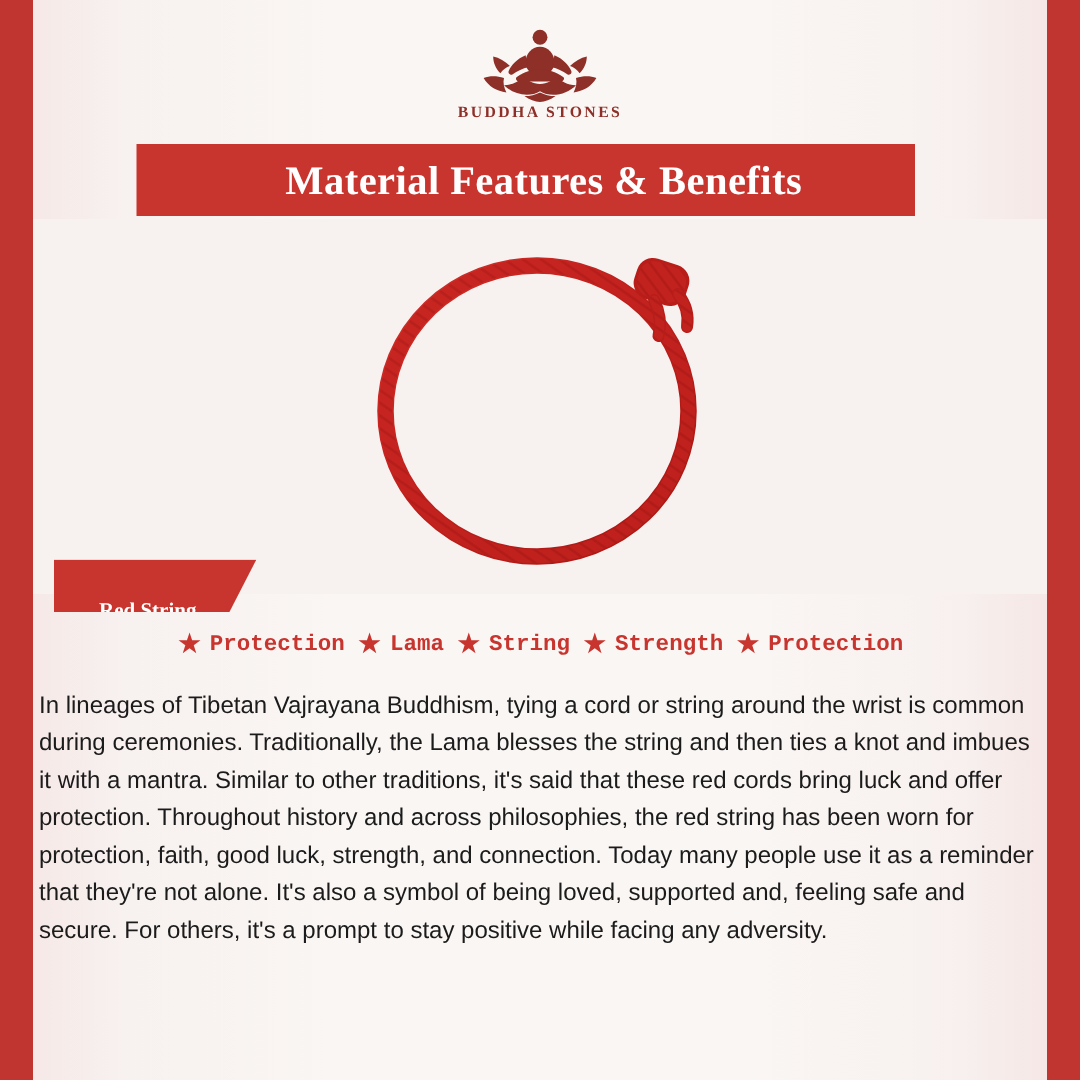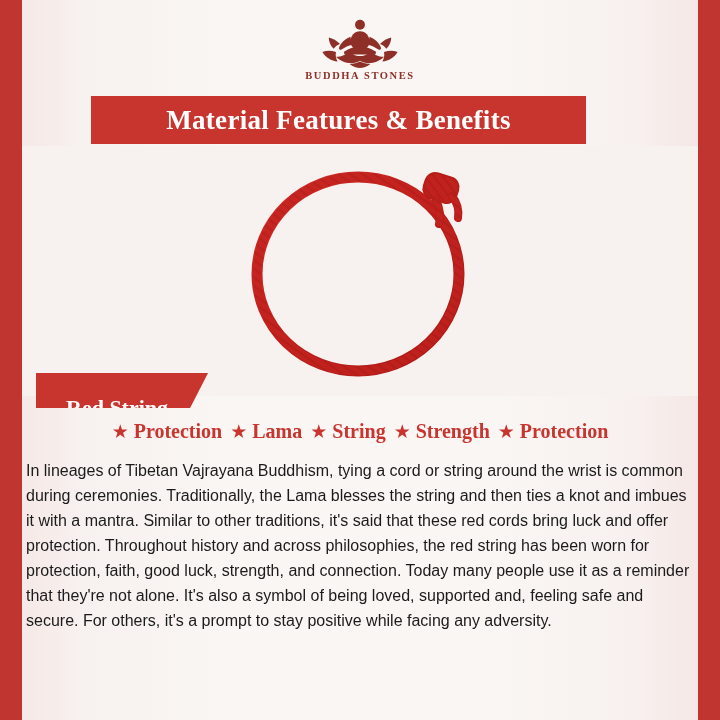--- a/index.html
+++ b/index.html
@@ -72,20 +72,21 @@
   .title-banner {
     position: absolute;
     left: 91px;
     top: 96px;
     width: 495px;
     height: 48px;
     background: #c8352f;
     display: flex;
     align-items: center;
     justify-content: center;
+    padding-left: 24px;
   }
   .title-banner .title-text {
     color: #ffffff;
     font-size: 27px;
     font-weight: bold;
     font-family: "Liberation Serif", serif;
     letter-spacing: 0.3px;
   }
   
   .hero {
@@ -109,21 +110,21 @@
     top: 373px;
     height: 35px;
     background: #c8352f;
     display: flex;
     align-items: center;
     padding: 0 40px 0 30px;
     clip-path: polygon(0 0, 100% 0, calc(100% - 18px) 100%, 0 100%);
   }
   .label-tab .label-text {
     color: #ffffff;
-    font-size: 22px;
+    font-size: 14px;
     font-weight: bold;
     font-family: "Liberation Serif", serif;
     margin-top: 34px;
   }
   
   .keywords {
     position: absolute;
     left: 40px;
     top: 420px;
     width: 640px;
@@ -137,23 +138,23 @@
     align-items: center;
     gap: 5px;
   }
   .kw .star {
     color: #c8352f;
     font-size: 19px;
     line-height: 1;
   }
   .kw .kw-label {
     color: #c8352f;
-    font-size: 20px;
-    font-weight: bold;
-    font-family: Liberation Serif, serif;
+    font-size: 15px;
+    font-weight: bold;
+    font-family: Liberation Mono, monospace;
   }
   
   .body-copy {
     position: absolute;
     left: 26px;
     top: 458px;
     width: 670px;
     color: #1b1b1b;
     font-size: 16px;
     line-height: 25px;

